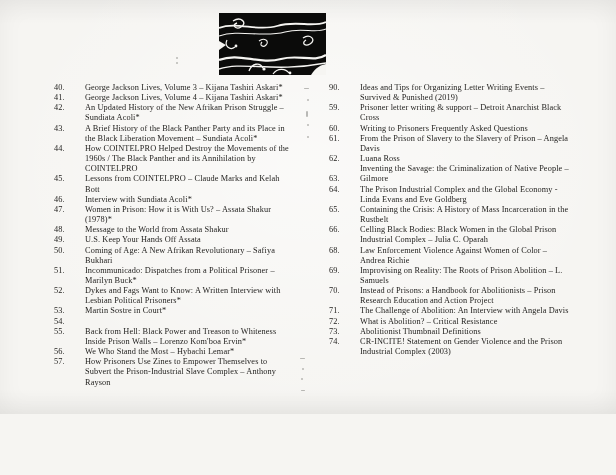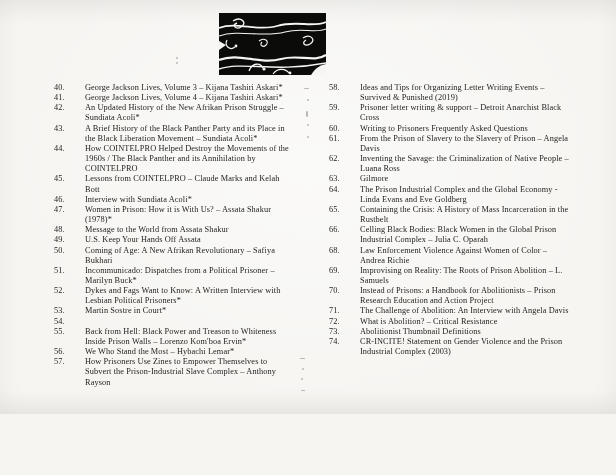--- a/index.html
+++ b/index.html
@@ -176,21 +176,21 @@
         <span class="num">57.</span>
         <span class="txt">
           <span class="ln">How Prisoners Use Zines to Empower Themselves to</span>
           <span class="ln">Subvert the Prison-Industrial Slave Complex – Anthony</span>
           <span class="ln">Rayson</span>
         </span>
       </div>
     </div>
   <div class="col col-right">
       <div class="row">
-        <span class="num">58.</span>
+        <span class="num">90.</span>
         <span class="txt">
           <span class="ln">Ideas and Tips for Organizing Letter Writing Events –</span>
           <span class="ln">Survived &amp; Punished (2019)</span>
         </span>
       </div>
       <div class="row">
         <span class="num">59.</span>
         <span class="txt">
           <span class="ln">Prisoner letter writing &amp; support – Detroit Anarchist Black</span>
           <span class="ln">Cross</span>
@@ -205,22 +205,22 @@
       <div class="row">
         <span class="num">61.</span>
         <span class="txt">
           <span class="ln">From the Prison of Slavery to the Slavery of Prison – Angela</span>
           <span class="ln">Davis</span>
         </span>
       </div>
       <div class="row">
         <span class="num">62.</span>
         <span class="txt">
+          <span class="ln">Luana Ross</span>
           <span class="ln">Inventing the Savage: the Criminalization of Native People –</span>
-          <span class="ln">Luana Ross</span>
         </span>
       </div>
       <div class="row">
         <span class="num">63.</span>
         <span class="txt">
           <span class="ln">Gilmore</span>
         </span>
       </div>
       <div class="row">
         <span class="num">64.</span>

